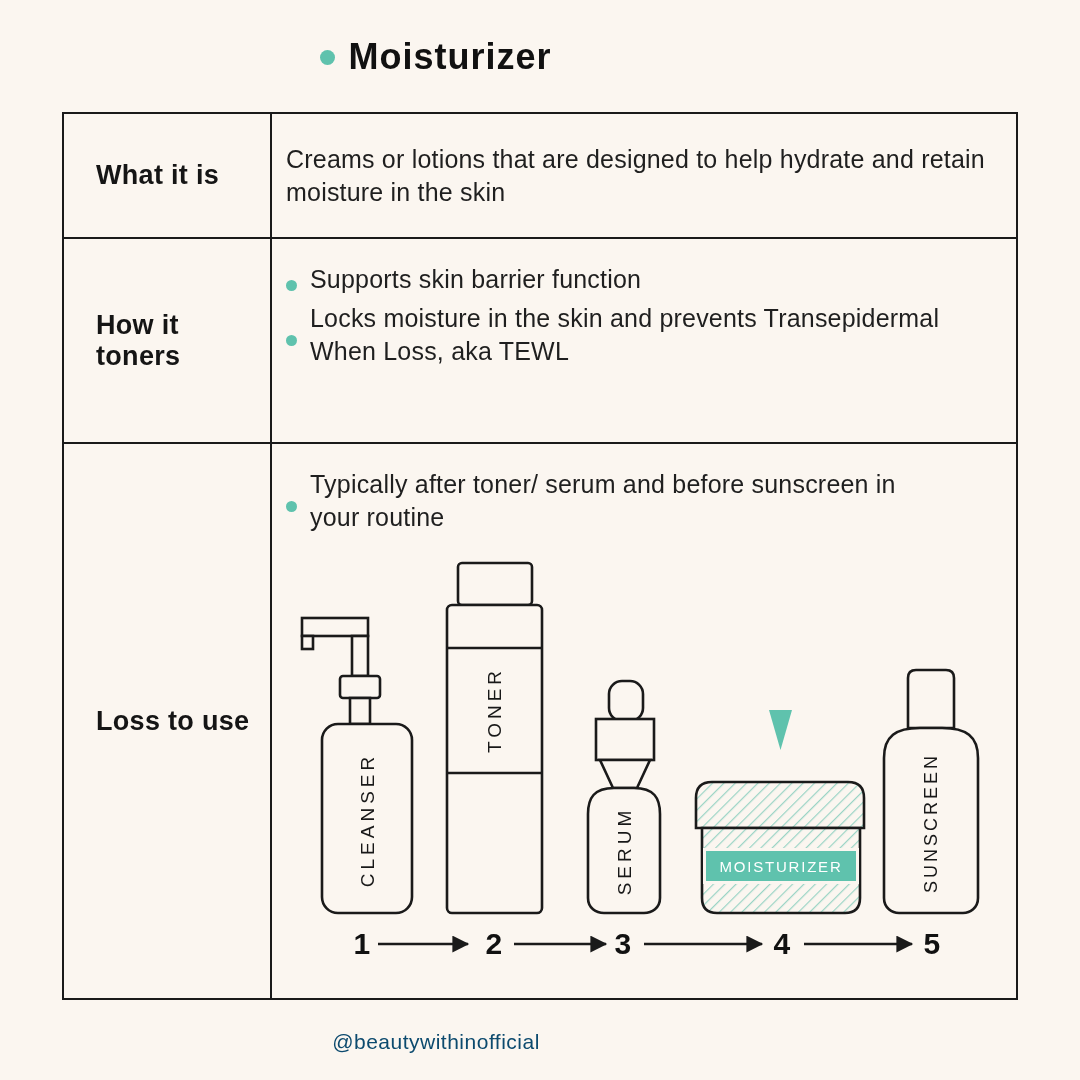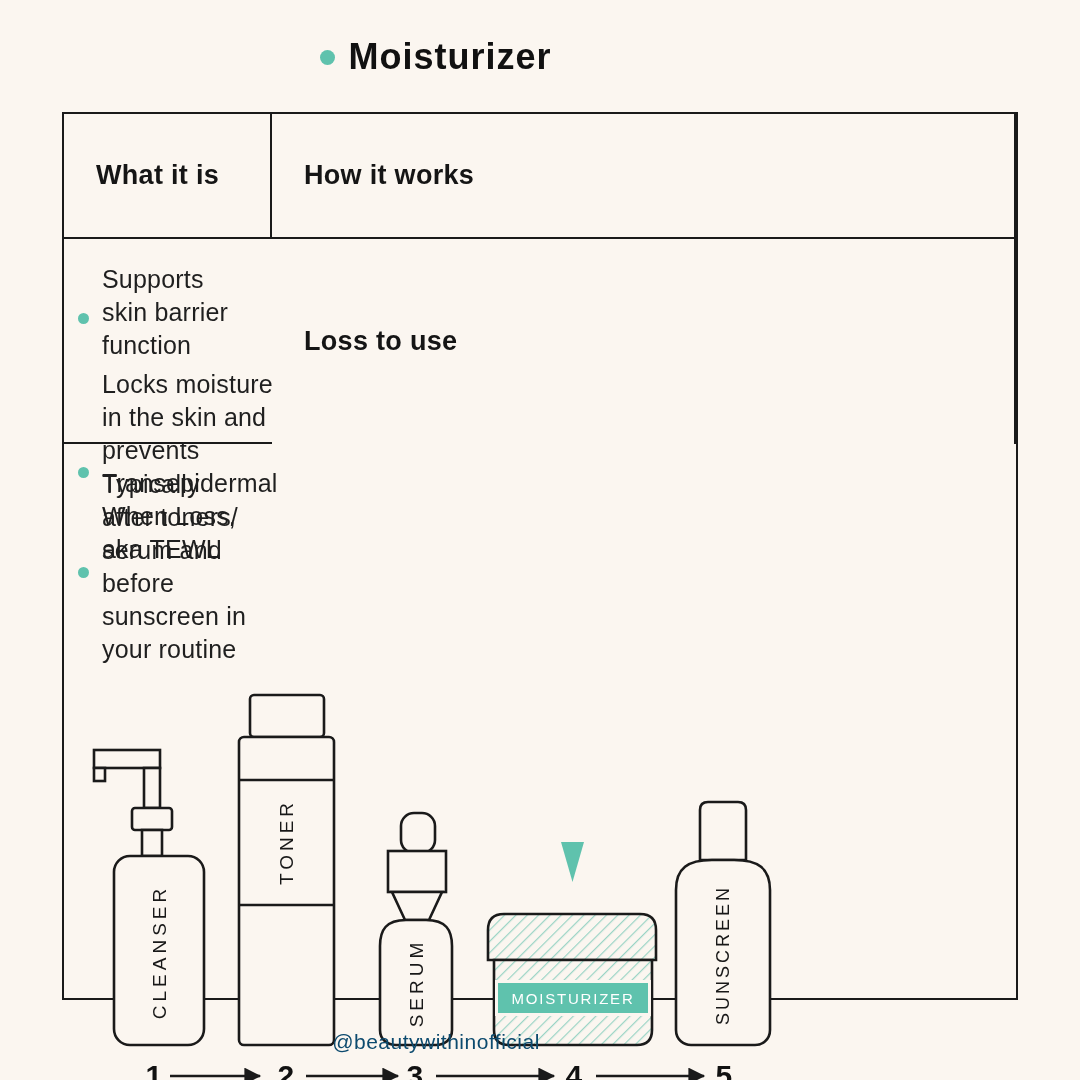--- a/index.html
+++ b/index.html
@@ -56,42 +56,45 @@
   <div class="title-row">
     <span class="dot title-dot"></span>
     <h1 class="title">Moisturizer</h1>
   </div>
 
   <div class="table">
 
     <div class="cell lc r1">
       <span>What it is</span>
     </div>
+    <div class="cell cc r1">
+      <p class="body-text">Creams or lotions that are designed to help hydrate and retain moisture in the skin</p>
+    </div>
 
     <div class="cell lc r2">
-      <span>How it works</span>
+      <span>How it toners</span>
     </div>
     <div class="cell cc r2">
       <div class="bullet">
         <span class="dot"></span>
         <span class="btext">Supports skin barrier function</span>
       </div>
       <div class="bullet">
         <span class="dot"></span>
         <span class="btext">Locks moisture in the skin and prevents Transepidermal When Loss, aka TEWL</span>
       </div>
     </div>
 
     <div class="cell lc r3">
       <span>Loss to use</span>
     </div>
     <div class="cell cc r3">
       <div class="bullet">
         <span class="dot"></span>
-        <span class="btext narrow">Typically after toners/ serum and before sunscreen in your routine</span>
+        <span class="btext narrow">Typically after toner/ serum and before sunscreen in your routine</span>
       </div>
 
       <svg class="illustration" width="700" height="410" viewBox="0 0 700 410">
         <defs>
           <pattern id="hatch" width="8" height="8" patternUnits="userSpaceOnUse" patternTransform="rotate(45)">
             <rect width="8" height="8" fill="#fbf6f0"></rect>
             <line x1="0" y1="0" x2="0" y2="8" stroke="#9ad4c5" stroke-width="2.4"></line>
           </pattern>
           <marker id="ah" markerWidth="9" markerHeight="8" refX="6.5" refY="3.5" orient="auto">
             <path d="M0,0 L7,3.5 L0,7 z" fill="#1a1a1a"></path>

